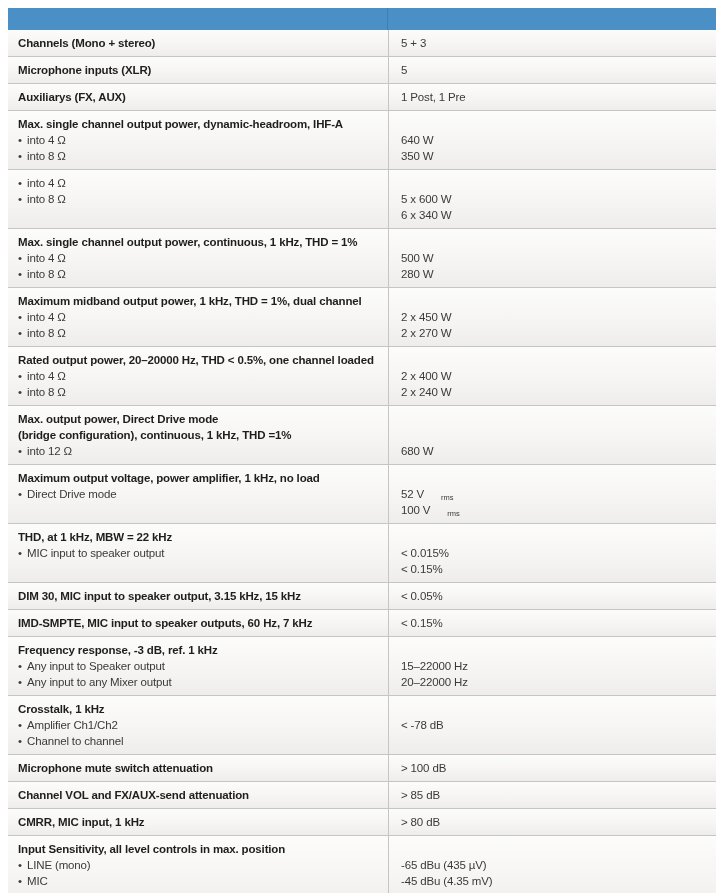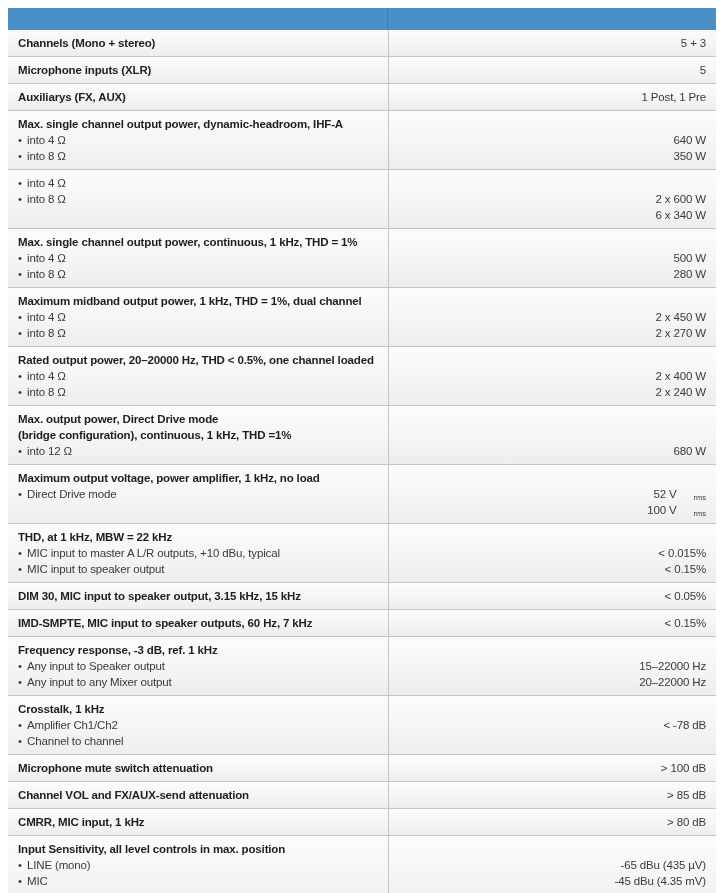--- a/index.html
+++ b/index.html
@@ -21,21 +21,21 @@
     display:flex;
     border-bottom:1px solid #c6c5c2;
     background:linear-gradient(180deg,#fcfcfb 0%,#f6f5f3 55%,#eeedeb 100%);
   }
   .cell{box-sizing:border-box;font-size:11.5px;line-height:16px;letter-spacing:-0.15px;}
   .cell.label{width:380px;padding:5px 12px 5px 10px;}
   .cell.value{flex:1;border-left:1px solid #c6c5c2;padding:5px 10px 5px 12px;color:#3a3a38;}
   .title{font-weight:bold;color:#1e1e1c;}
   .item{color:#3a3a38;white-space:nowrap;}
   .item .bullet{display:inline-block;width:9px;color:#3a3a38;}
-  .vline{white-space:nowrap;text-align:right;}
+  .vline{white-space:nowrap;}
   .vline.spacer{visibility:hidden;}
   sub.unit-sub{font-size:7.5px;letter-spacing:0;vertical-align:-2px;line-height:0;padding-left:17px;}
 </style>
 </head>
 <body>
 
 <div class="sheet">
   <div class="spec-table">
     <div class="thead" style="background: rgb(74, 144, 198);">
       <div class="h-label" style="border-right-color: rgb(63, 128, 176);"></div>
@@ -78,21 +78,21 @@
             <div class="vline">350 W</div>
           </div>
         </div>
         <div class="row group">
           <div class="cell label">
             <div class="item"><span class="bullet">•</span>into 4 Ω</div>
             <div class="item"><span class="bullet">•</span>into 8 Ω</div>
           </div>
           <div class="cell value">
             <div class="vline spacer">&nbsp;</div>
-            <div class="vline">2 x 600 W</div>
+            <div class="vline">5 x 600 W</div>
             <div class="vline">6 x 340 W</div>
           </div>
         </div>
         <div class="row group">
           <div class="cell label">
             <div class="title">Max. single channel output power, continuous, 1 kHz, THD = 1%</div>
             <div class="item"><span class="bullet">•</span>into 4 Ω</div>
             <div class="item"><span class="bullet">•</span>into 8 Ω</div>
           </div>
           <div class="cell value">
@@ -144,21 +144,20 @@
           </div>
           <div class="cell value">
             <div class="vline spacer">&nbsp;</div>
             <div class="vline">52 V<sub class="unit-sub">rms</sub></div>
             <div class="vline">100 V<sub class="unit-sub">rms</sub></div>
           </div>
         </div>
         <div class="row group">
           <div class="cell label">
             <div class="title">THD, at 1 kHz, MBW = 22 kHz</div>
-            <div class="item"><span class="bullet">•</span>MIC input to master A L/R outputs, +10 dBu, typical</div>
             <div class="item"><span class="bullet">•</span>MIC input to speaker output</div>
           </div>
           <div class="cell value">
             <div class="vline spacer">&nbsp;</div>
             <div class="vline">&lt; 0.015%</div>
             <div class="vline">&lt; 0.15%</div>
           </div>
         </div>
         <div class="row simple">
           <div class="cell label">

